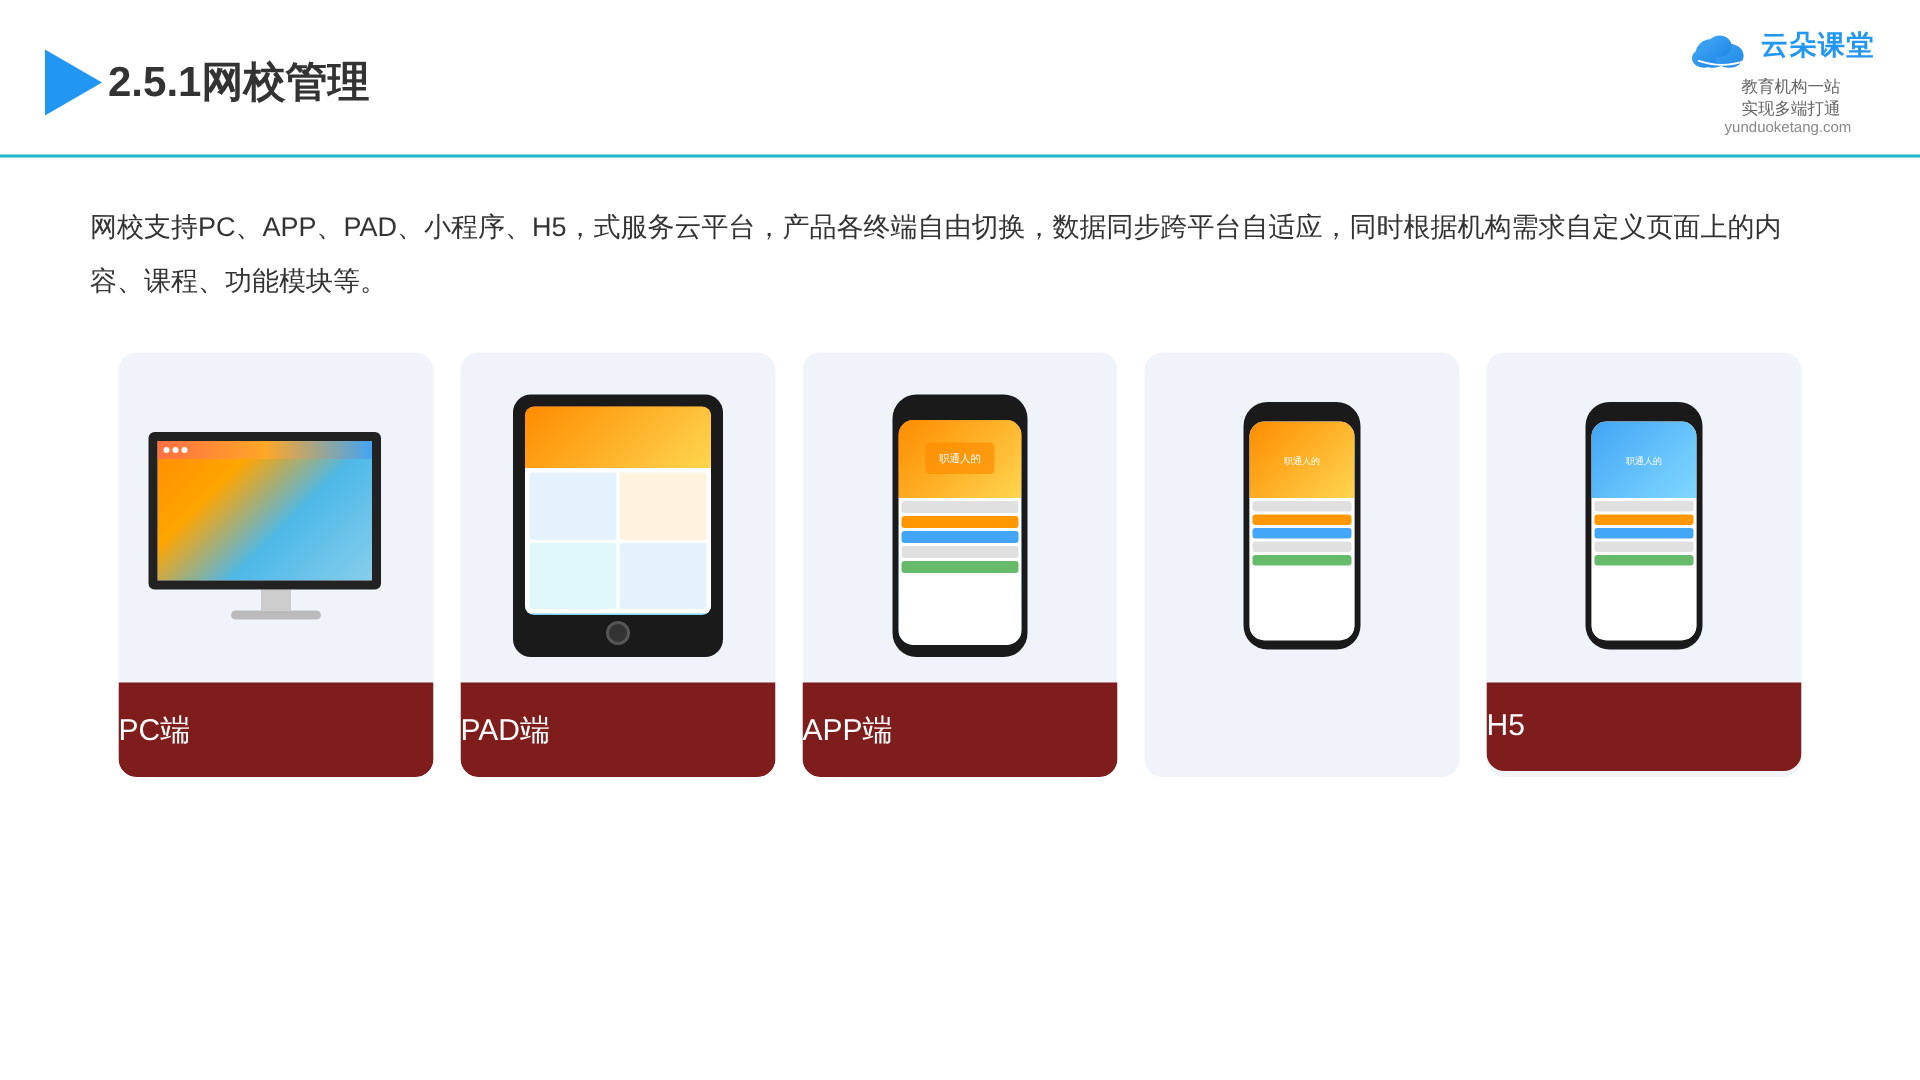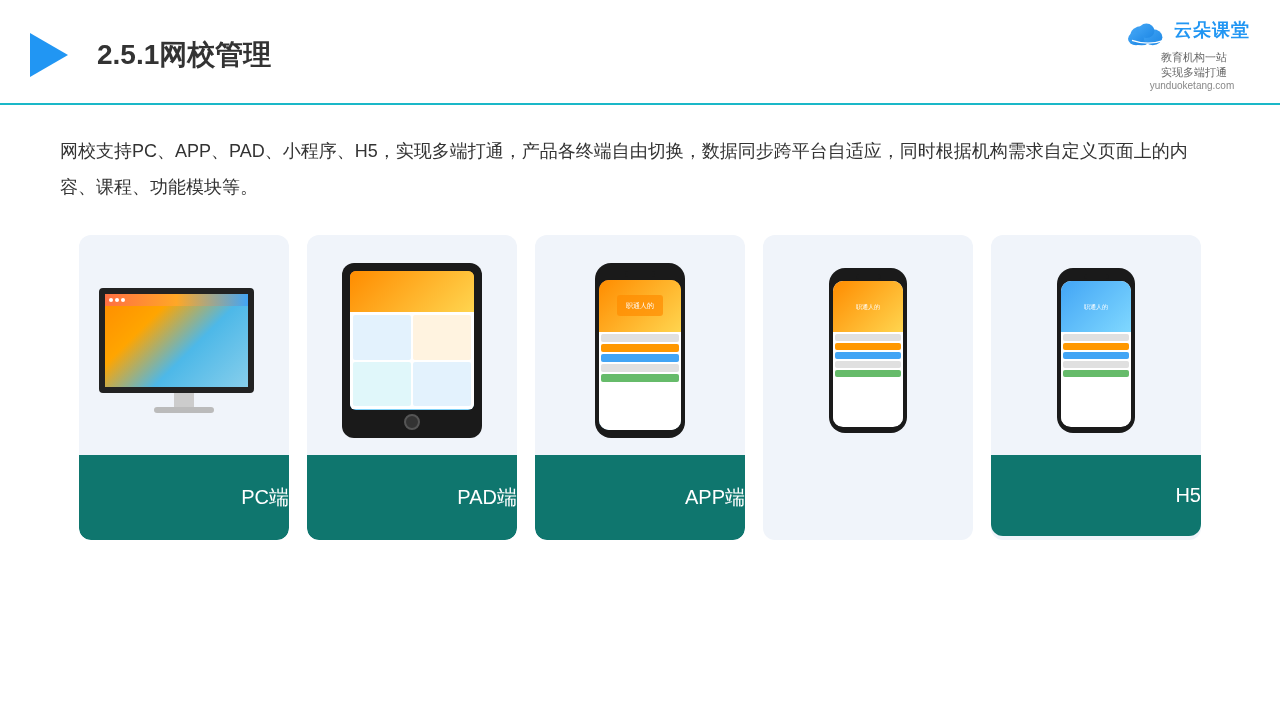--- a/index.html
+++ b/index.html
@@ -16,21 +16,21 @@
     .header {
       display: flex;
       align-items: center;
       justify-content: space-between;
       padding: 18px 30px 12px 30px;
       border-bottom: 2px solid #1ab8c8;
     }
     .header-left {
       display: flex;
       align-items: center;
-      gap: 29px;
+      gap: 4px;
     }
     .play-icon {
       width: 0;
       height: 0;
       border-style: solid;
       border-width: 22px 0 22px 38px;
       border-color: transparent transparent transparent #2196f3;
     }
     .header-title {
       font-size: 28px;
@@ -92,26 +92,26 @@
       width: 100%;
       height: 220px;
       display: flex;
       align-items: center;
       justify-content: center;
       padding: 20px 10px 10px;
     }
 
     .card-label {
       width: 100%;
-      background: #0f766e;
+      background: #7f1d1d;
       color: #fff;
       font-size: 20px;
       font-weight: 500;
-      text-align: right;
-      padding: 29px 0;
+      text-align: left;
+      padding: 18px 0;
       border-radius: 0 0 12px 12px;
     }
 
     
     .pc-monitor {
       position: relative;
       width: 170px;
     }
     .monitor-screen {
       width: 155px;
@@ -309,21 +309,21 @@
     </div>
     <div style="font-size:11px;color:#666;text-align:right;margin-left:14px;">
       <span>教育机构一站</span><br>
       <span>实现多端打通</span>
     </div>
     <div class="logo-url">yunduoketang.com</div>
   </div>
 </div>
 
 <div class="description">
-  <p>网校支持PC、APP、PAD、小程序、H5，实现多端打通，产品各终端自由切换，数据同步跨平台自适应，同时根据机构需求自定义页面上的内容、课程、功能模块等。</p>
+  <p>网校支持PC、APP、PAD、小程序、H5，式服务云平台，产品各终端自由切换，数据同步跨平台自适应，同时根据机构需求自定义页面上的内容、课程、功能模块等。</p>
 </div>
 
 <div class="cards-container">
 
   <div class="card">
     <div class="card-image-area">
       <div class="pc-monitor">
         <div class="monitor-screen">
           <div class="monitor-bar">
             <div class="monitor-dot"></div>

